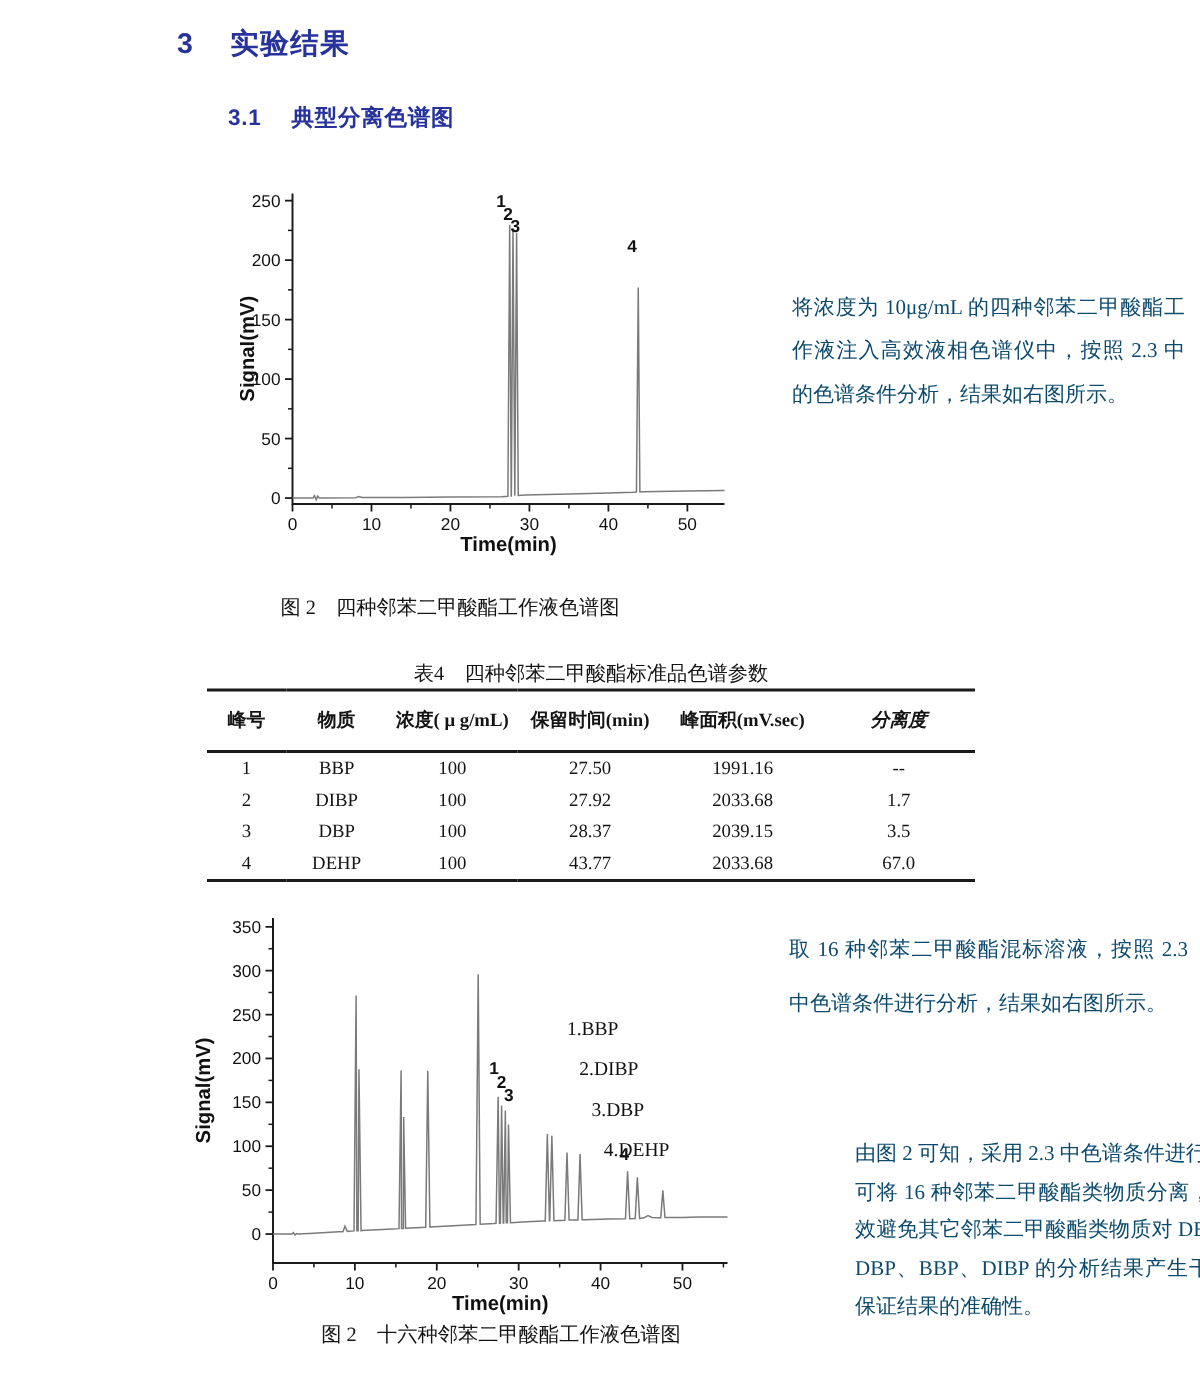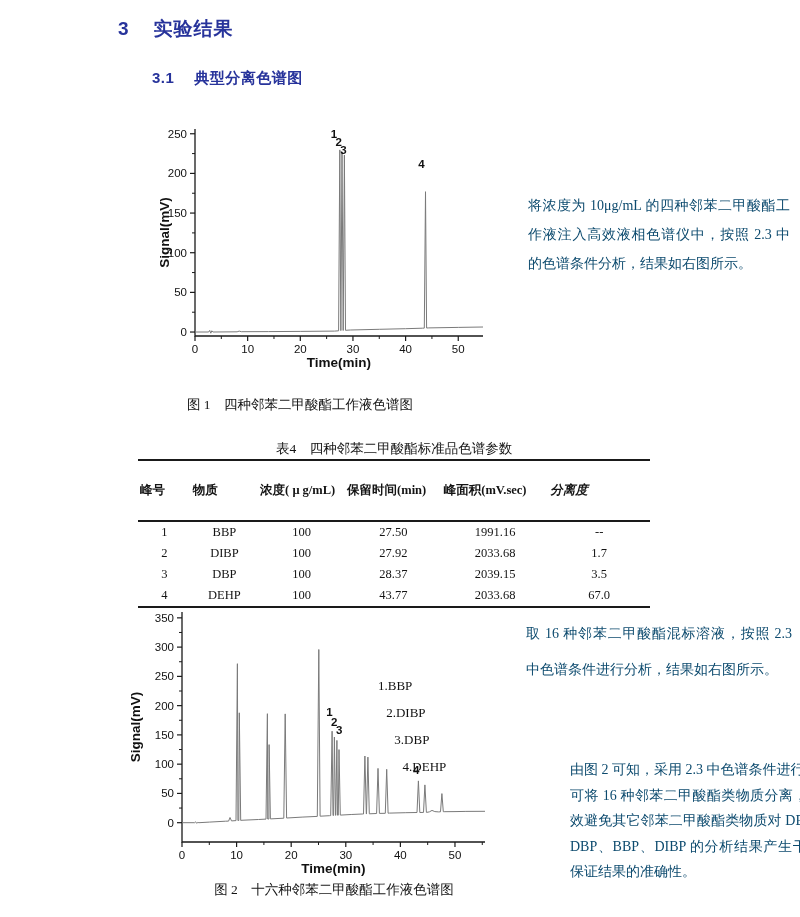--- a/index.html
+++ b/index.html
@@ -31,21 +31,21 @@
   #caption1{left:135px;top:396px;width:330px;}
   #caption2{left:138px;top:881px;width:392px;}
   #table-title{left:138px;top:440px;width:512px;text-align:center;font-size:13.5px;color:#141414;}
   table.data{
     left:138px;top:459px;width:512px;border-collapse:collapse;
     font-size:12.5px;color:#141414;
     border-top:2px solid #1a1a1a;border-bottom:2px solid #1a1a1a;
     table-layout:fixed;
   }
   table.data th{
-    font-weight:bold;padding:21px 2px;border-bottom:2px solid #1a1a1a;text-align:left;
+    font-weight:bold;padding:11px 2px;border-bottom:2px solid #1a1a1a;text-align:center;
   }
   table.data td{padding:3px 2px;text-align:center;}
   svg text.tick{font:11.5px "Liberation Sans","DejaVu Sans",sans-serif;fill:#111;}
   svg text.axlab{font:600 13.5px "Liberation Sans","DejaVu Sans",sans-serif;fill:#111;}
   svg text.pklab{font:600 11.5px "Liberation Sans","DejaVu Sans",sans-serif;fill:#111;}
   svg text.leg{font:13px "Liberation Serif","DejaVu Serif",serif;fill:#111;}
 </style>
 </head>
 <body>
 
@@ -99,21 +99,21 @@
     <text x="9" y="114.5" text-anchor="middle" class="axlab" transform="rotate(-90 9 114.5)">Signal(mV)</text>
     <path d="M35.0 214.0 L48.7 214.0 L49.7 212.4 L50.8 215.2 L51.8 212.8 L52.9 214.0 L77.1 213.8 L79.2 213.1 L81.3 213.7 L108.7 213.6 L140.3 213.4 L174.5 213.1 L178.6 212.8 L179.8 31.9 L180.8 212.6 L180.9 212.6 L182.0 34.1 L183.2 212.5 L183.2 212.5 L184.4 37.1 L185.5 212.3 L190.3 212.0 L219.3 211.3 L245.6 210.7 L262.5 210.2 L264.3 210.1 L265.5 73.7 L266.6 210.0 L268.8 209.9 L298.3 209.4 L323.0 209.0" stroke="#7a7a7a" fill="none" stroke-width="1" stroke-linejoin="miter"></path>
     <text x="173.9981718464351" y="19.724137931034477" text-anchor="middle" class="pklab">1</text>
     <text x="178.73674588665446" y="28.448275862068982" text-anchor="middle" class="pklab">2</text>
     <text x="183.47531992687385" y="36.37931034482759" text-anchor="middle" class="pklab">3</text>
     <text x="261.39853747714807" y="49.86206896551724" text-anchor="middle" class="pklab">4</text>
   </svg>
 
 <div id="para1" class="abs para">将浓度为 10μg/mL 的四种邻苯二甲酸酯工作液注入高效液相色谱仪中，按照 2.3 中的色谱条件分析，结果如右图所示。</div>
 
-<div id="caption1" class="abs caption">图 1　四种邻苯二甲酸酯工作液色谱图</div>
+<div id="caption1" class="abs caption">图 2　四种邻苯二甲酸酯工作液色谱图</div>
 
 <div id="table-title" class="abs">表4　四种邻苯二甲酸酯标准品色谱参数</div>
 
 <table class="data abs">
   <thead>
     <tr id="tbl-head-row">
         <th style="width: 10%;">峰号</th>
         <th style="width: 13%;">物质</th>
         <th style="width: 17%;">浓度( μ g/mL)</th>
         <th style="width: 19%;">保留时间(min)</th>

